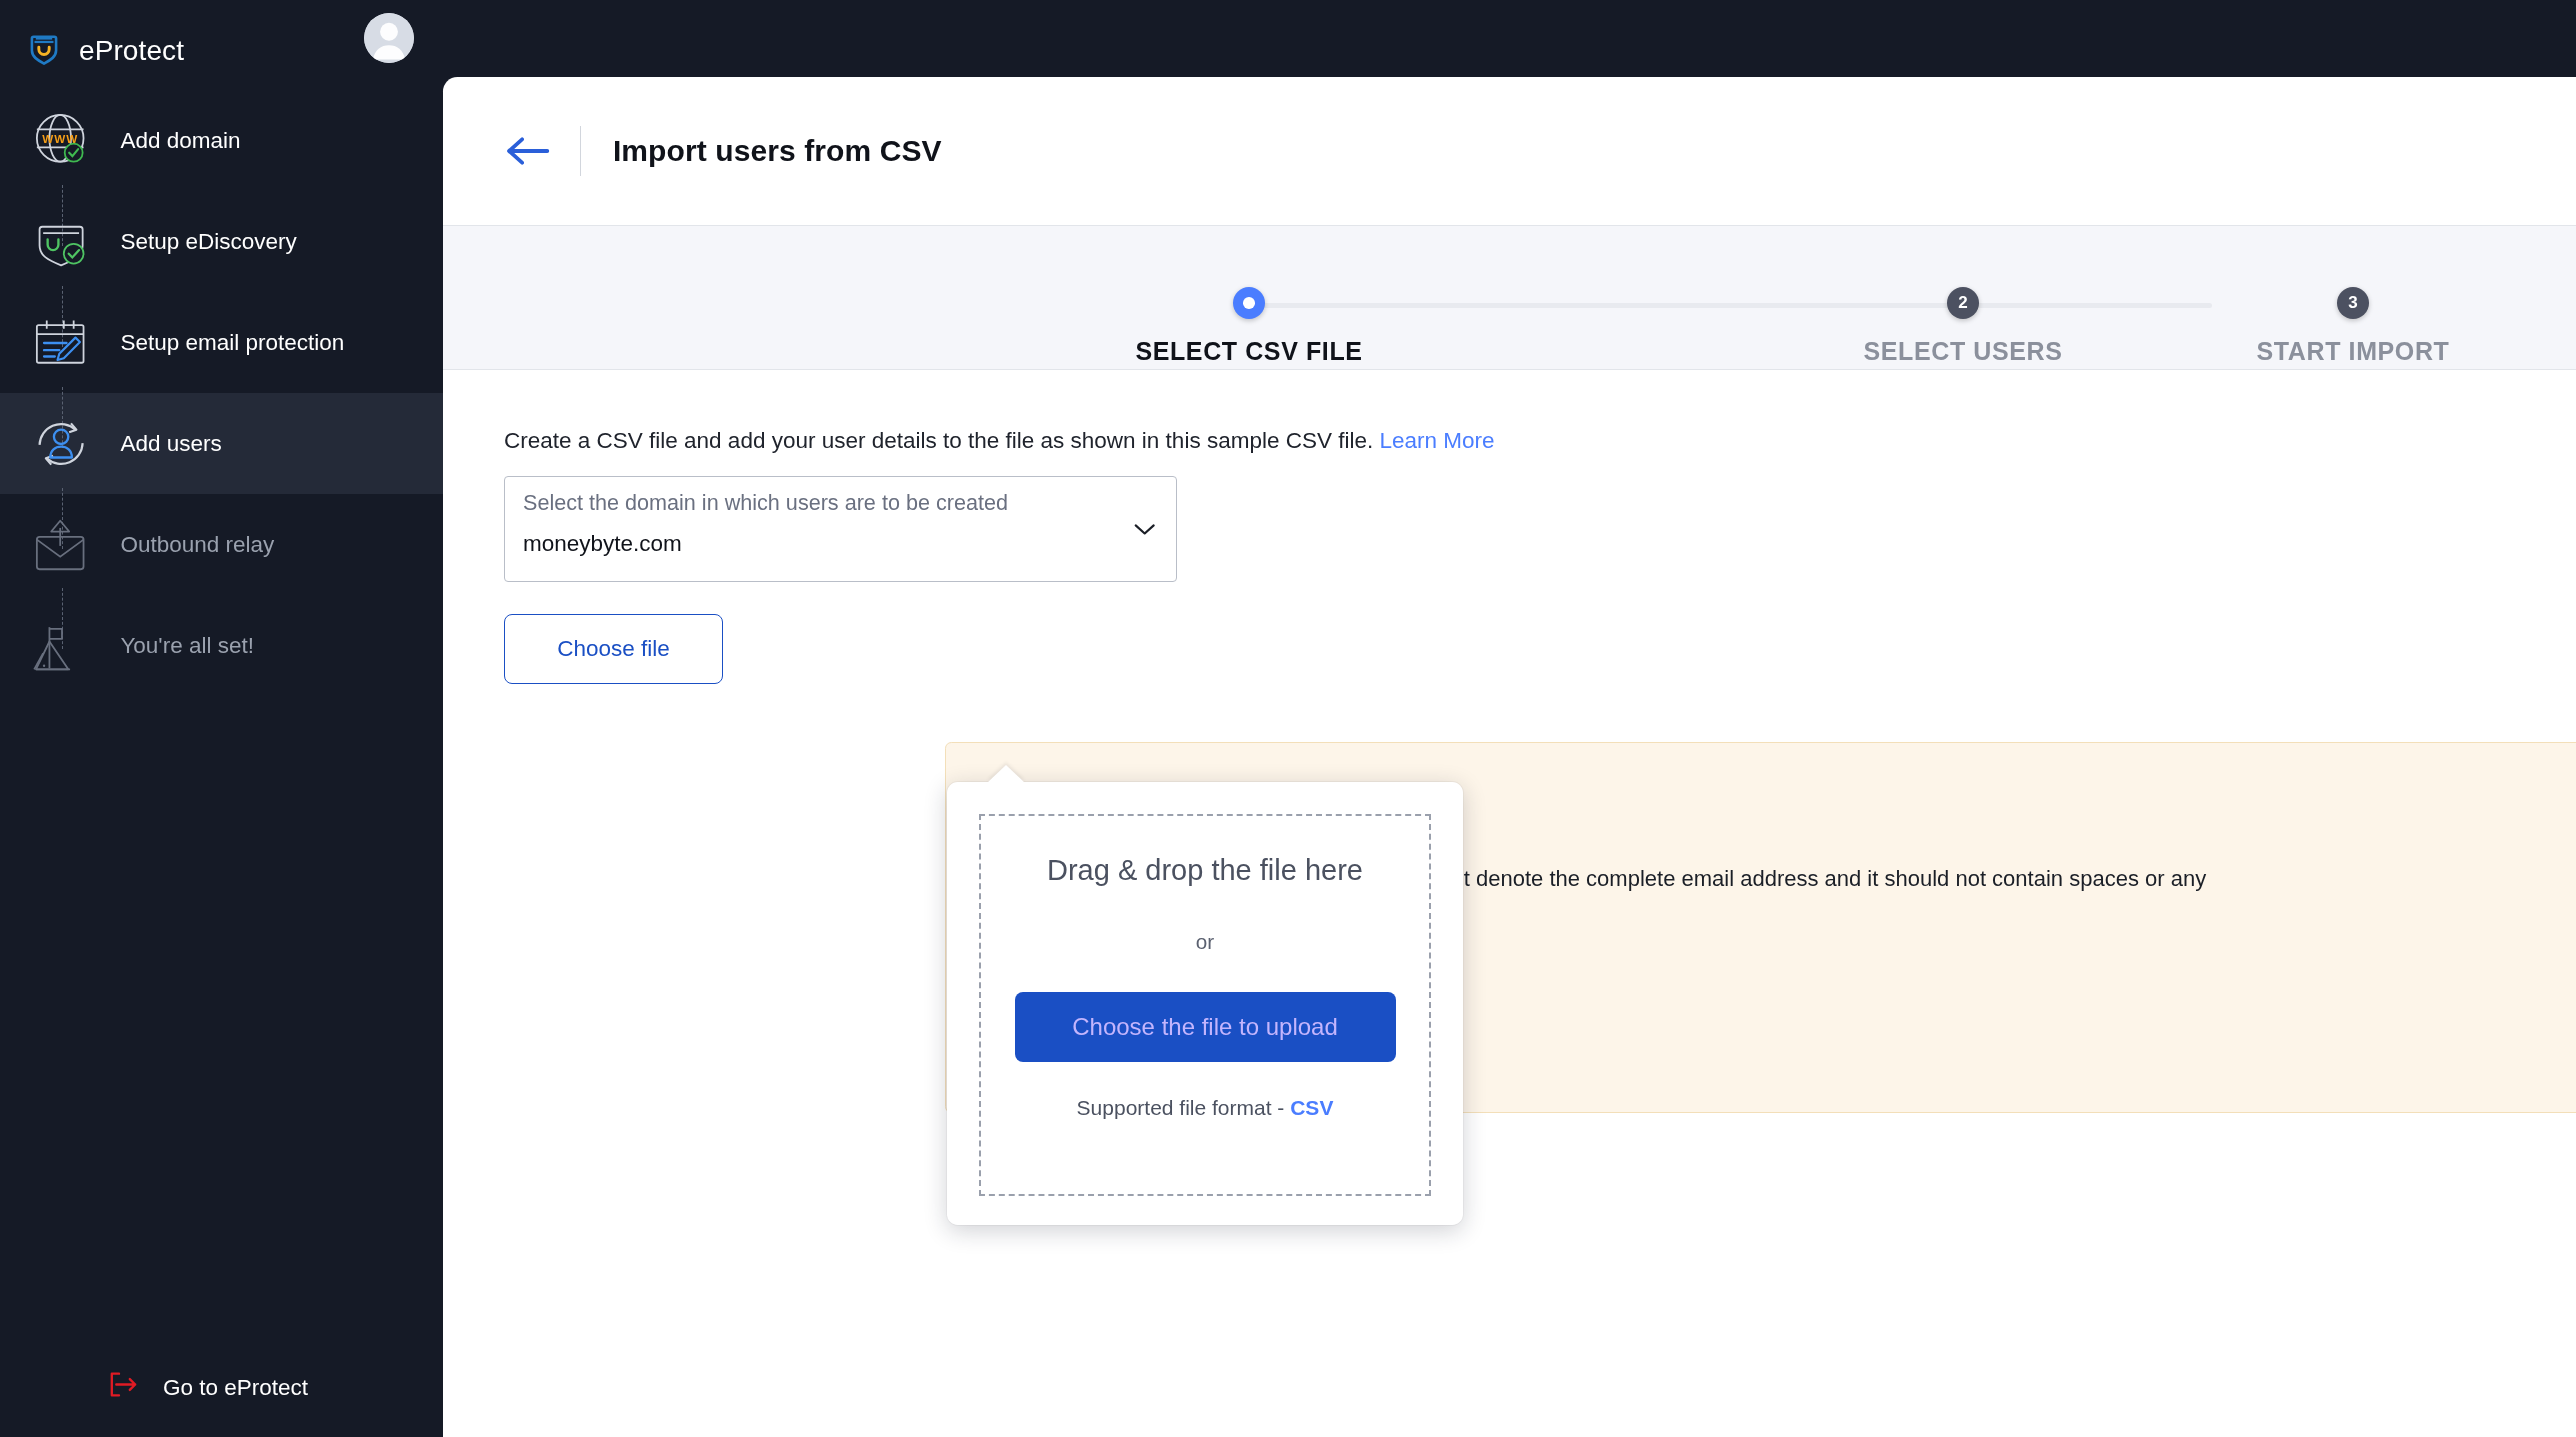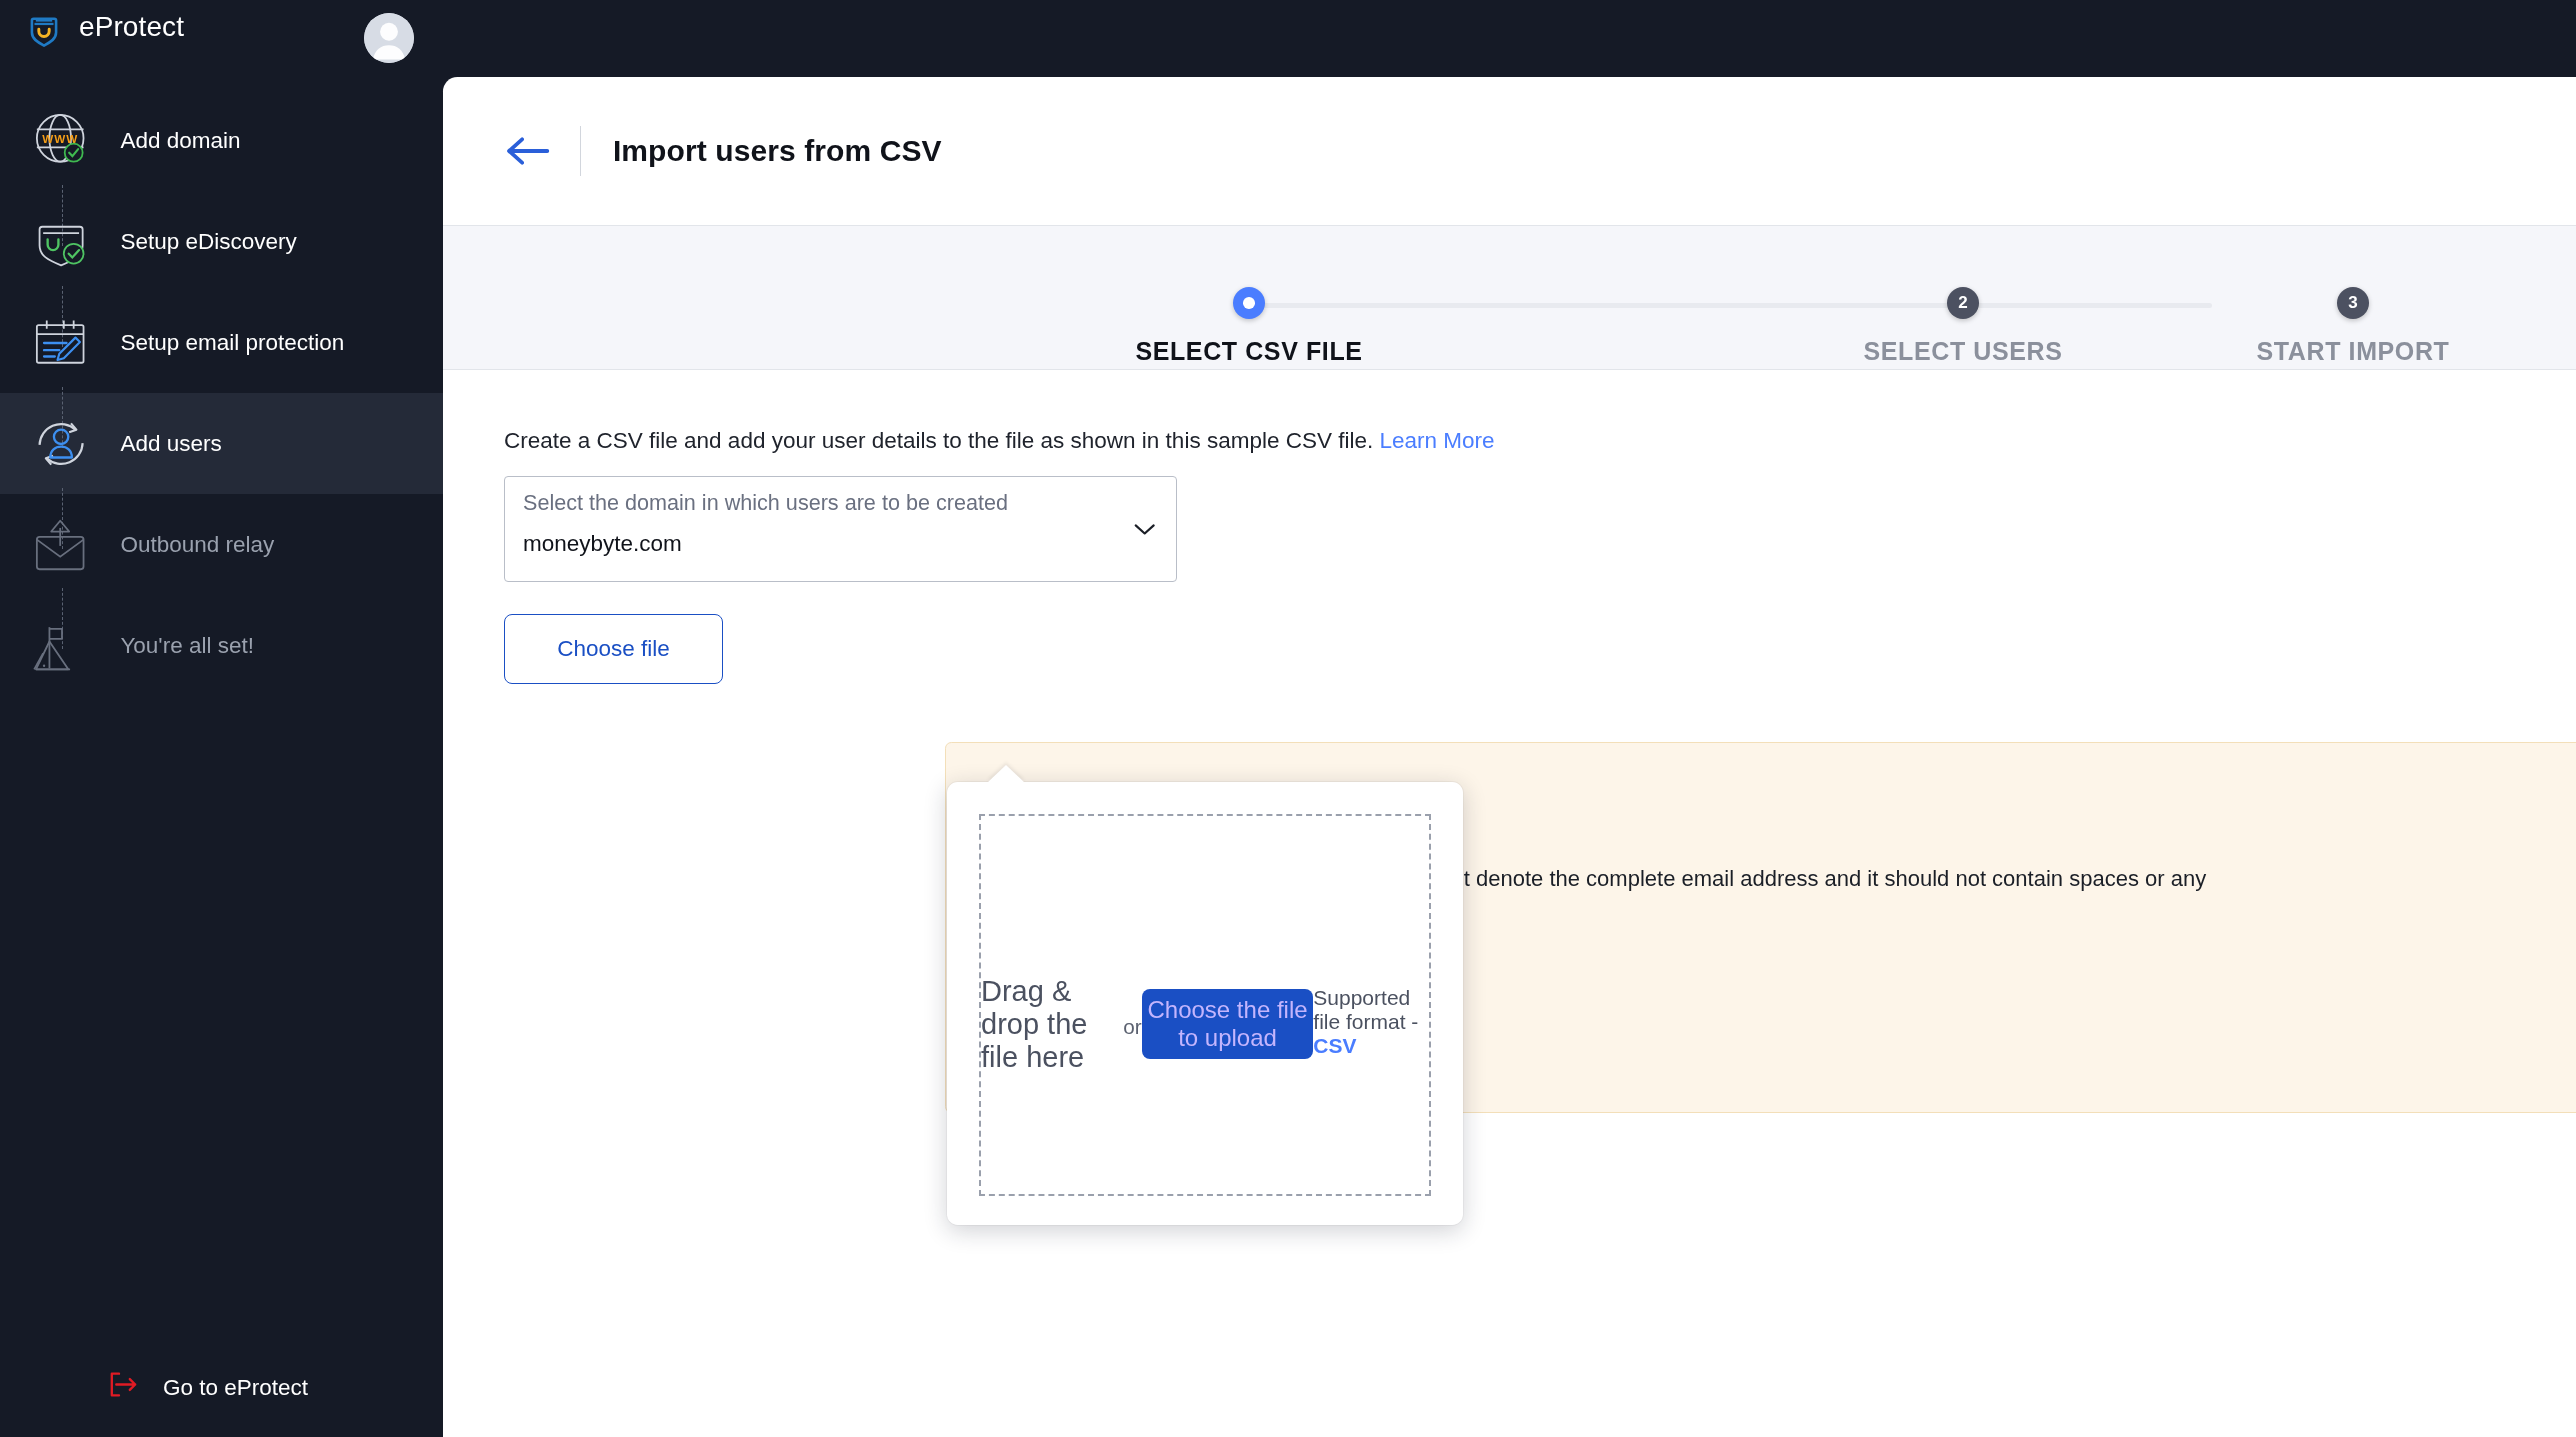--- a/index.html
+++ b/index.html
@@ -12,21 +12,21 @@
   body { position: relative; }
 
   
   #sidebar {
     position: absolute; left: 0; top: 0;
     width: 443px; height: 1437px;
     background: #151a26;
   }
   .brand {
     position: absolute; left: 25px; top: 10.8px;
-    display: flex; align-items: flex-start; gap: 16px;
+    display: flex; align-items: flex-end; gap: 16px;
     height: 56px;
   }
   .brand-logo { width: 38px; height: 38px; display:block; }
   .brand-name {
     color: #ffffff; font-size: 28px; font-weight: 400; letter-spacing: 0.1px;
   }
 
   .nav { position: absolute; left: 0; top: 90px; width: 443px; }
   .nav-item {
     position: relative;
@@ -168,21 +168,21 @@
     content: ""; position: absolute; top: -17px; left: 40px;
     width: 0; height: 0;
     border-left: 19px solid transparent;
     border-right: 19px solid transparent;
     border-bottom: 18px solid #ffffff;
     filter: drop-shadow(0 -2.7px 1.8px rgba(25,32,48,.07));
   }
   .dropzone {
     position: absolute; left: 32px; top: 32px; right: 32px; bottom: 29px;
     border: 2.7px dashed #9aa0ac;
-    display: flex; flex-direction: row; align-items: center;
+    display: flex; flex-direction: column; align-items: center;
   }
   .dz-title { margin-top: 38px; font-size: 29px; color: #4b5160; font-weight: 400; }
   .dz-or { margin-top: 43px; font-size: 20.7px; color: #5b6170; }
   .dz-btn {
     margin-top: 38px;
     width: 381px; height: 70px;
     background: #1a4fc4; color: #c4b5fd;
     border: none; border-radius: 8px;
     font-size: 24px; font-family: inherit; cursor: pointer;
   }

